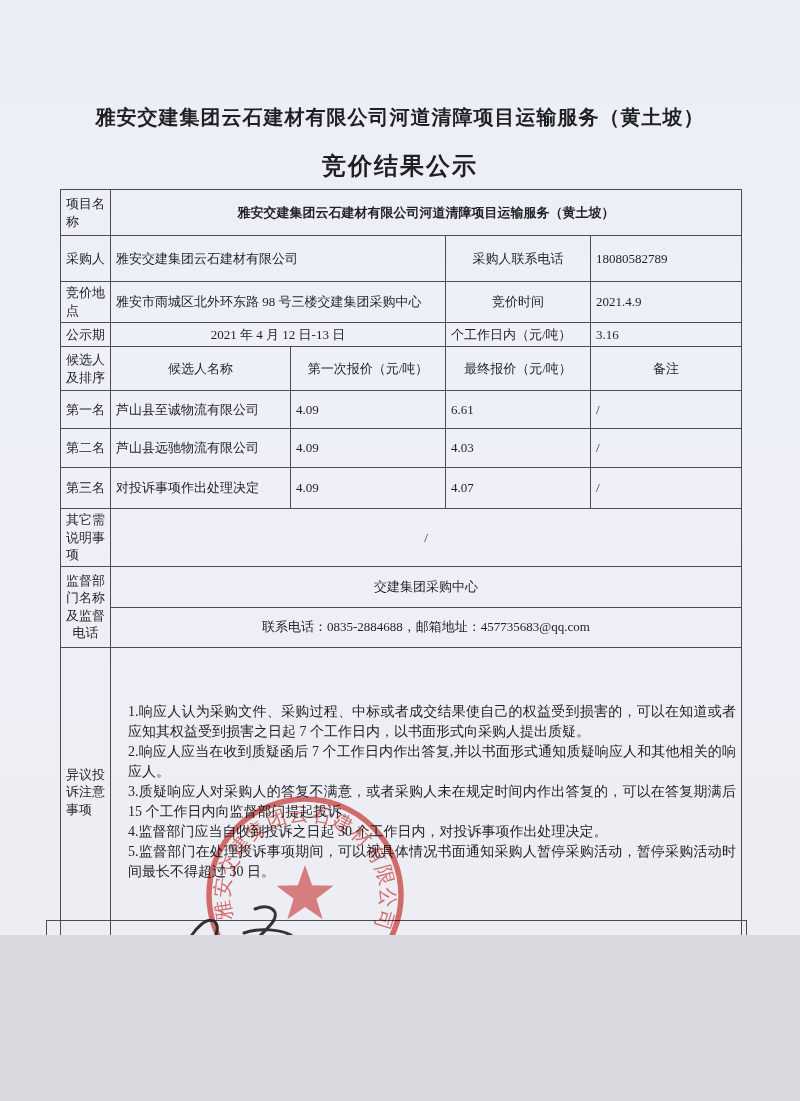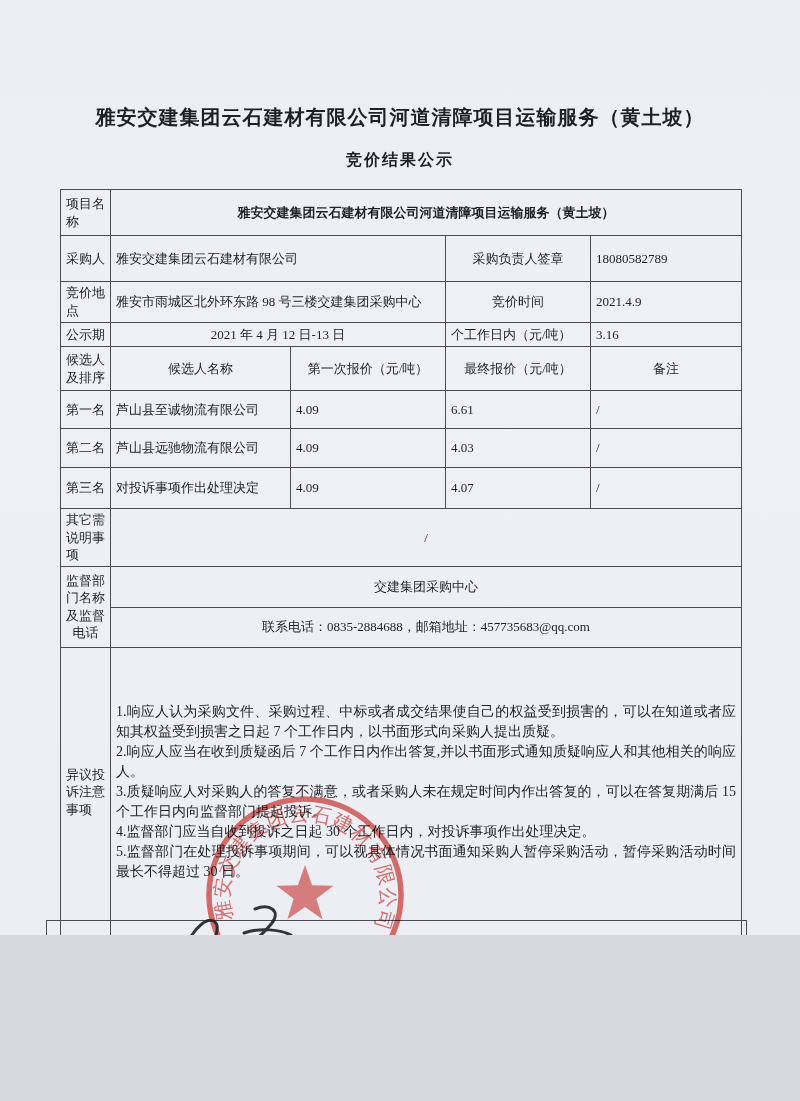--- a/index.html
+++ b/index.html
@@ -14,21 +14,21 @@
     color:#1f2024;
   }
   .doc-title{
     position:absolute;left:0;top:104px;width:100%;
     text-align:center;font-size:20px;font-weight:bold;
     font-family:"Liberation Sans","DejaVu Sans",sans-serif;
     letter-spacing:1px;
   }
   .doc-subtitle{
     position:absolute;left:0;top:150px;width:100%;
-    text-align:center;font-size:16px;font-weight:bold;
+    text-align:center;font-size:24px;font-weight:bold;
     font-family:"Liberation Sans","DejaVu Sans",sans-serif;
     letter-spacing:2px;
   }
   table.main{
     position:absolute;left:60px;top:189px;
     width:681px;border-collapse:collapse;table-layout:fixed;padding-left:12px;
   }
   table.main td{
     border:1px solid #4c4c52;
     font-size:13px;line-height:1.35;
@@ -36,21 +36,21 @@
     overflow:hidden;
   }
   td.lbl{font-size:12.5px;padding:2px 1px 2px 2px;line-height:1.4;}
   td.ctr{text-align:center;}
   td.bold{font-weight:bold;}
   td.num{text-align:left;font-size:13px;}
   .r1{height:46px}.r2{height:46px}.r3{height:41px}.r4{height:24px}
   .r5{height:44px}.r6{height:38px}.r7{height:39px}.r8{height:41px}
   .r9{height:42px}.r10a{height:41px}.r10b{height:40px}.r11{height:290px}
   td.notices{padding:6px 10px 6px 8px;vertical-align:middle;}
-  .notice-item{font-size:14px;line-height:20px;text-align:justify;}
+  .notice-item{font-size:14px;line-height:20px;text-align:justify;margin-left:12px;}
   .sign-row{
     position:absolute;left:46px;top:920px;width:699px;height:41px;
     border:1px solid #4c4c52;
   }
   .sign-label{
     position:absolute;left:16px;top:16px;font-size:13px;
   }
   .stamp{
     position:absolute;left:200px;top:790px;width:210px;height:210px;
     opacity:.85;mix-blend-mode:multiply;pointer-events:none;
@@ -77,21 +77,21 @@
         <col style="width:151px">
     </colgroup>
     <tbody>
       <tr class="r1">
         <td class="lbl">项目名称</td>
         <td class="ctr bold" colspan="4">雅安交建集团云石建材有限公司河道清障项目运输服务（黄土坡）</td>
       </tr>
       <tr class="r2">
         <td class="lbl">采购人</td>
         <td colspan="2">雅安交建集团云石建材有限公司</td>
-        <td class="ctr">采购负责人签章</td>
+        <td class="ctr">采购人联系电话</td>
         <td class="num">18080582789</td>
       </tr>
       <tr class="r3">
         <td class="lbl">竞价地点</td>
         <td colspan="2">雅安市雨城区北外环东路 98 号三楼交建集团采购中心</td>
         <td class="ctr">竞价时间</td>
         <td class="num">2021.4.9</td>
       </tr>
       <tr class="r4">
         <td class="lbl">公示期</td>

